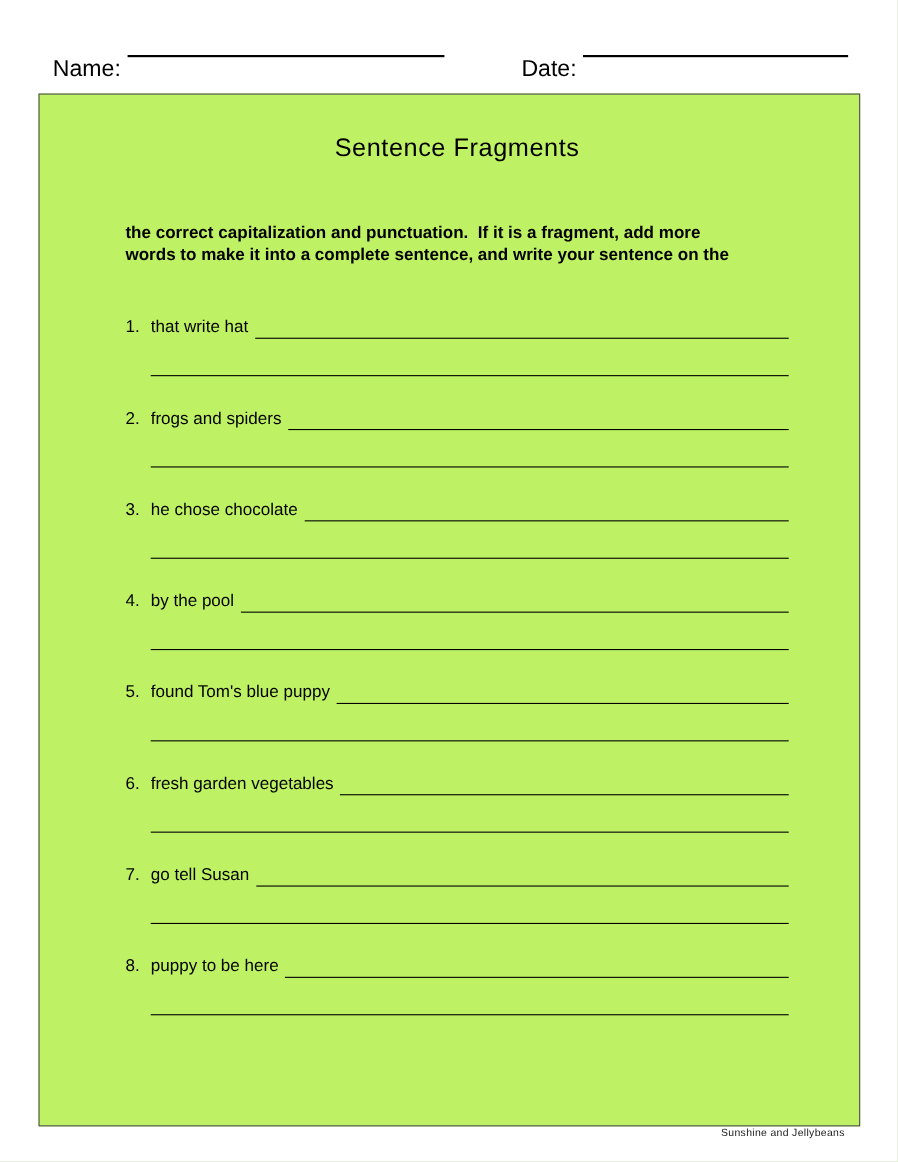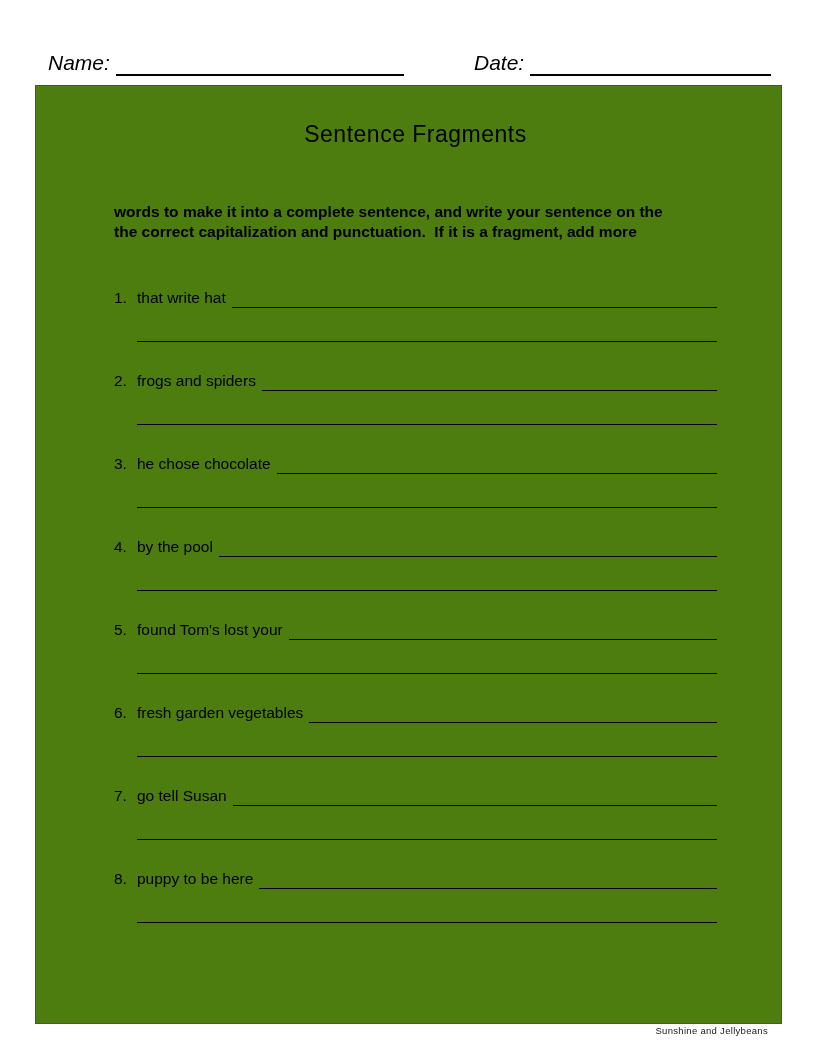--- a/index.html
+++ b/index.html
@@ -19,35 +19,35 @@
   .header-row {
     position: absolute;
     left: 48px;
     top: 50px;
     width: 723px;
     display: flex;
     justify-content: space-between;
     font-size: 21px;
     line-height: 26px;
   }
-  .field-group { display: flex; align-items: flex-end; font-style: italic; }
+  .field-group { display: flex; align-items: flex-start; }
   .field-group.name { width: 356px; }
   .field-group.date { width: 297px; }
   .field-label { white-space: pre; padding-right: 6px; }
   .field-blank { flex: 1; border-bottom: 2px solid #000; }
 
   
   .worksheet-box {
     position: absolute;
     left: 35px;
     top: 85px;
     width: 747px;
     height: 939px;
     border: 1.5px solid #4f4f4f;
-    background: #4d7c0f;
+    background: #bef264;
     padding: 0 64px 0 78px;
   }
 
   .page-title {
     margin-top: 34px;
     text-align: center;
     font-size: 23px;
     line-height: 28px;
     font-weight: 400;
     letter-spacing: 0.5px;
@@ -112,22 +112,22 @@
       <span class="field-label">Date:</span>
       <span class="field-blank"></span>
     </div>
   </div>
 
   <div class="worksheet-box">
 
     <div class="page-title">Sentence Fragments</div>
 
     <div class="instructions">
+      <div class="instruction-line">the correct capitalization and punctuation.  If it is a fragment, add more</div>
       <div class="instruction-line">words to make it into a complete sentence, and write your sentence on the</div>
-      <div class="instruction-line">the correct capitalization and punctuation.  If it is a fragment, add more</div>
     </div>
 
     <div class="items">
 
       <div class="item">
         <div class="item-row">
           <span class="item-num">1.</span>
           <span class="item-phrase">that write hat</span>
           <span class="phrase-line"></span>
         </div>
@@ -157,21 +157,21 @@
           <span class="item-num">4.</span>
           <span class="item-phrase">by the pool</span>
           <span class="phrase-line"></span>
         </div>
         <div class="answer-line"></div>
       </div>
 
       <div class="item">
         <div class="item-row">
           <span class="item-num">5.</span>
-          <span class="item-phrase">found Tom's lost your</span>
+          <span class="item-phrase">found Tom's blue puppy</span>
           <span class="phrase-line"></span>
         </div>
         <div class="answer-line"></div>
       </div>
 
       <div class="item">
         <div class="item-row">
           <span class="item-num">6.</span>
           <span class="item-phrase">fresh garden vegetables</span>
           <span class="phrase-line"></span>

